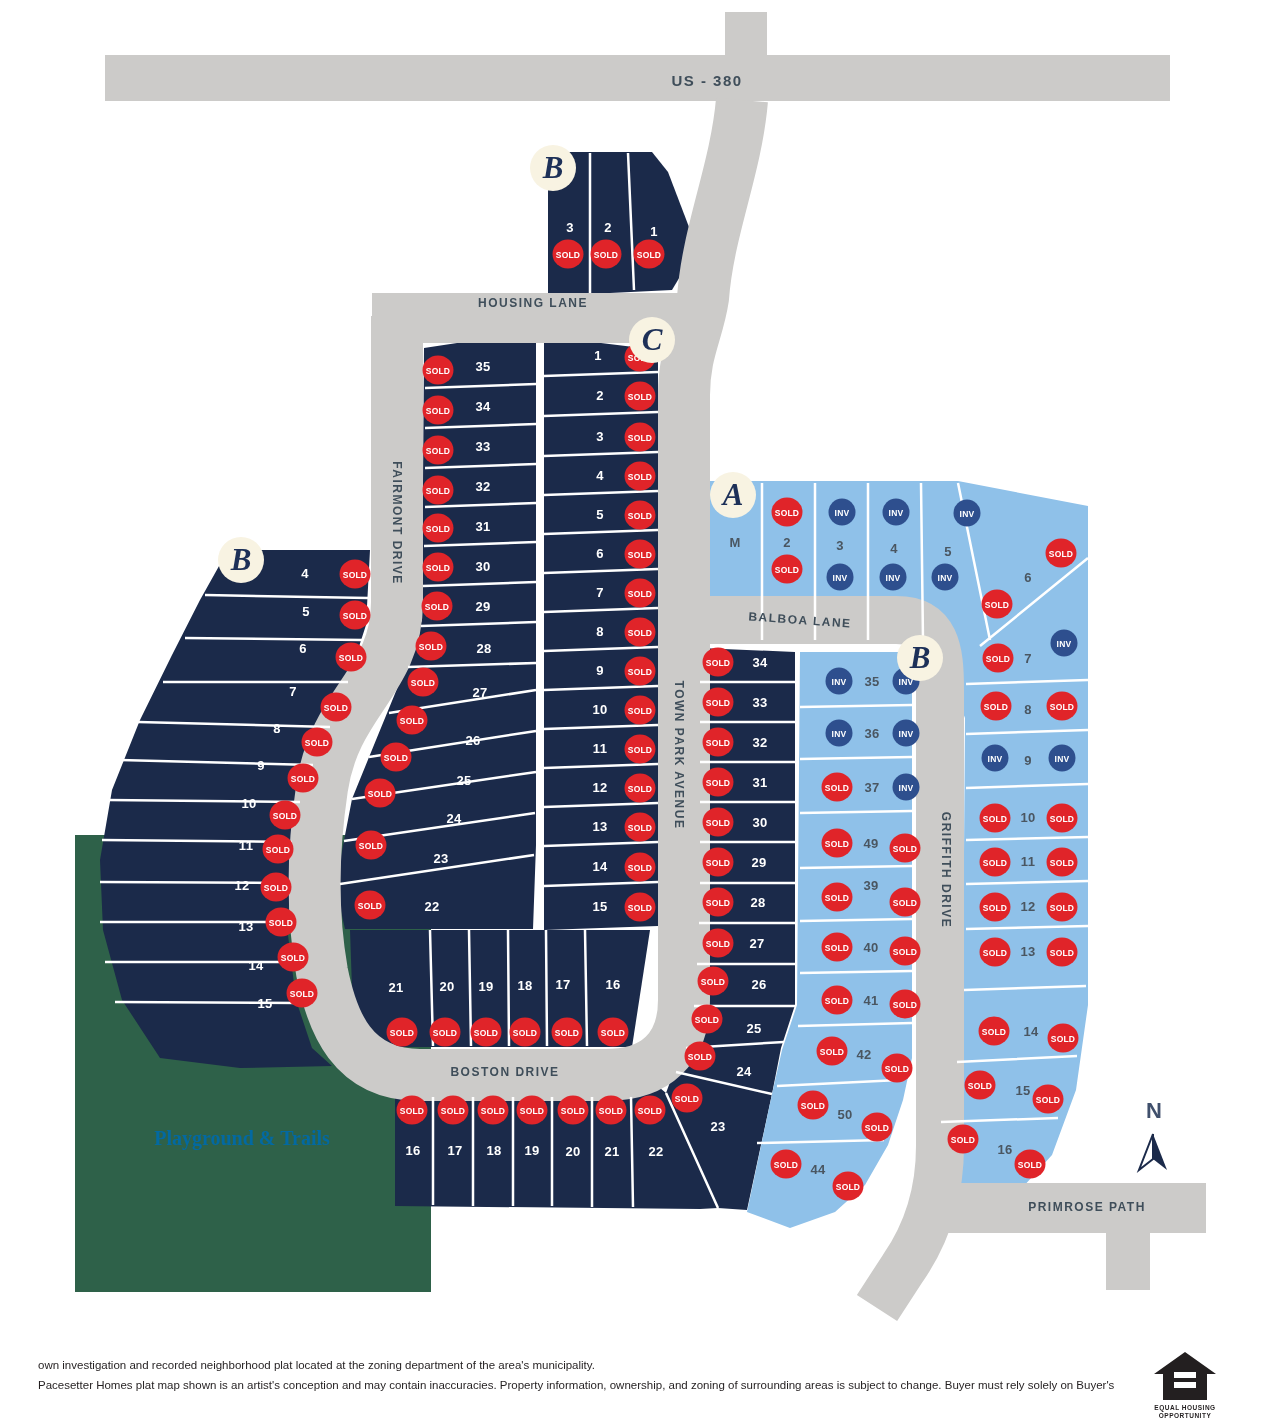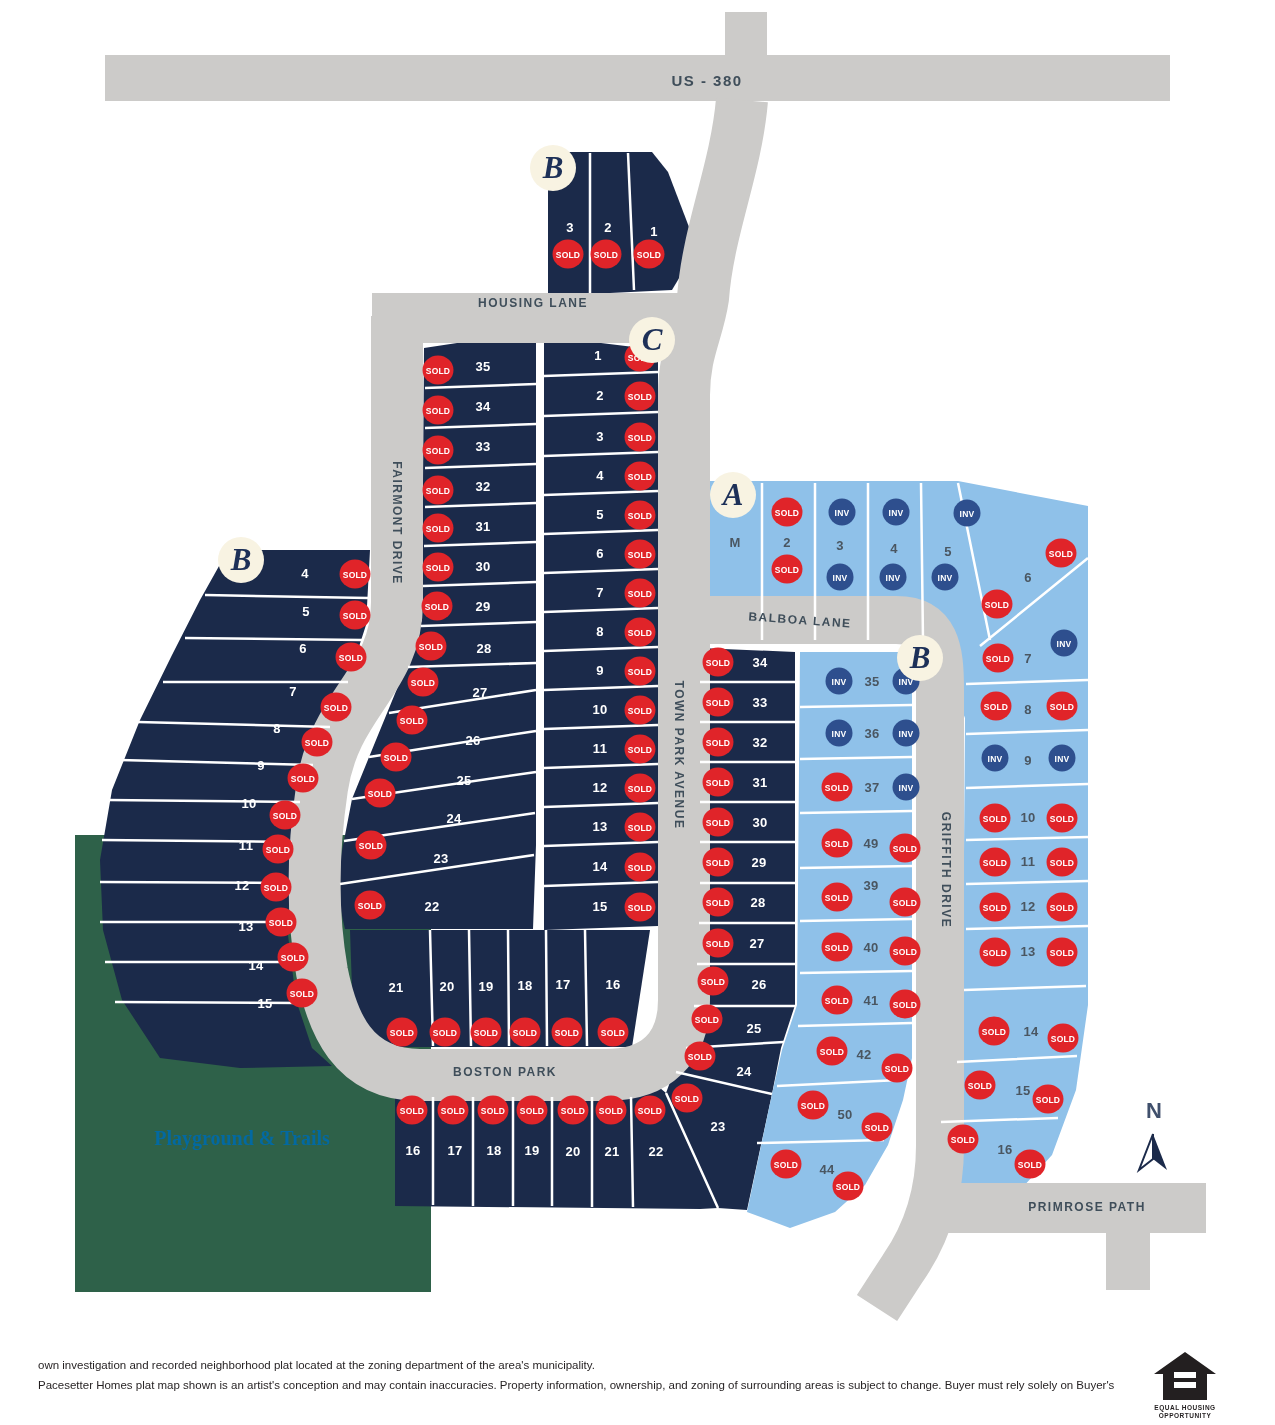--- a/index.html
+++ b/index.html
@@ -113,21 +113,21 @@
       <div>OPPORTUNITY</div>
     </div>
   </div>
 
 <div class="road-label" style="left: 707px; top: 80px; font-size: 15px;">US - 380</div>
     <div class="road-label" style="left: 533px; top: 303px; font-size: 12px;">HOUSING LANE</div>
     <div class="road-label" style="left: 397px; top: 523px; font-size: 12px; transform: translate(-50%, -50%) rotate(90deg);">FAIRMONT DRIVE</div>
     <div class="road-label" style="left: 679px; top: 755px; font-size: 12px; transform: translate(-50%, -50%) rotate(90deg);">TOWN PARK AVENUE</div>
     <div class="road-label" style="left: 800px; top: 620px; font-size: 12px; transform: translate(-50%, -50%) rotate(4deg);">BALBOA LANE</div>
     <div class="road-label" style="left: 946px; top: 870px; font-size: 12px; transform: translate(-50%, -50%) rotate(90deg);">GRIFFITH DRIVE</div>
-    <div class="road-label" style="left: 505px; top: 1072px; font-size: 12px;">BOSTON PARK</div>
+    <div class="road-label" style="left: 505px; top: 1072px; font-size: 12px;">BOSTON DRIVE</div>
     <div class="road-label" style="left: 1087px; top: 1207px; font-size: 12px;">PRIMROSE PATH</div>
     <div class="lot-num light" style="left: 570px; top: 227px;">3</div>
     <div class="badge sold" style="left: 568px; top: 254px;">SOLD</div>
     <div class="lot-num light" style="left: 608px; top: 227px;">2</div>
     <div class="badge sold" style="left: 606px; top: 254px;">SOLD</div>
     <div class="lot-num light" style="left: 654px; top: 231px;">1</div>
     <div class="badge sold" style="left: 649px; top: 254px;">SOLD</div>
     <div class="lot-num light" style="left: 483px; top: 366px;">35</div>
     <div class="badge sold" style="left: 438px; top: 370px;">SOLD</div>
     <div class="lot-num light" style="left: 483px; top: 406px;">34</div>
@@ -276,21 +276,21 @@
     <div class="badge sold" style="left: 905px; top: 951px;">SOLD</div>
     <div class="lot-num dark" style="left: 871px; top: 1000px;">41</div>
     <div class="badge sold" style="left: 837px; top: 1000px;">SOLD</div>
     <div class="badge sold" style="left: 905px; top: 1004px;">SOLD</div>
     <div class="lot-num dark" style="left: 864px; top: 1054px;">42</div>
     <div class="badge sold" style="left: 832px; top: 1051px;">SOLD</div>
     <div class="badge sold" style="left: 897px; top: 1068px;">SOLD</div>
     <div class="lot-num dark" style="left: 845px; top: 1114px;">50</div>
     <div class="badge sold" style="left: 813px; top: 1105px;">SOLD</div>
     <div class="badge sold" style="left: 877px; top: 1127px;">SOLD</div>
-    <div class="lot-num dark" style="left: 818px; top: 1169px; margin-left: 9px;">44</div>
+    <div class="lot-num dark" style="left: 818px; top: 1169px;">44</div>
     <div class="badge sold" style="left: 786px; top: 1164px;">SOLD</div>
     <div class="badge sold" style="left: 848px; top: 1186px;">SOLD</div>
     <div class="lot-num light" style="left: 760px; top: 662px;">34</div>
     <div class="badge sold" style="left: 718px; top: 662px;">SOLD</div>
     <div class="lot-num light" style="left: 760px; top: 702px;">33</div>
     <div class="badge sold" style="left: 718px; top: 702px;">SOLD</div>
     <div class="lot-num light" style="left: 760px; top: 742px;">32</div>
     <div class="badge sold" style="left: 718px; top: 742px;">SOLD</div>
     <div class="lot-num light" style="left: 760px; top: 782px;">31</div>
     <div class="badge sold" style="left: 718px; top: 782px;">SOLD</div>

